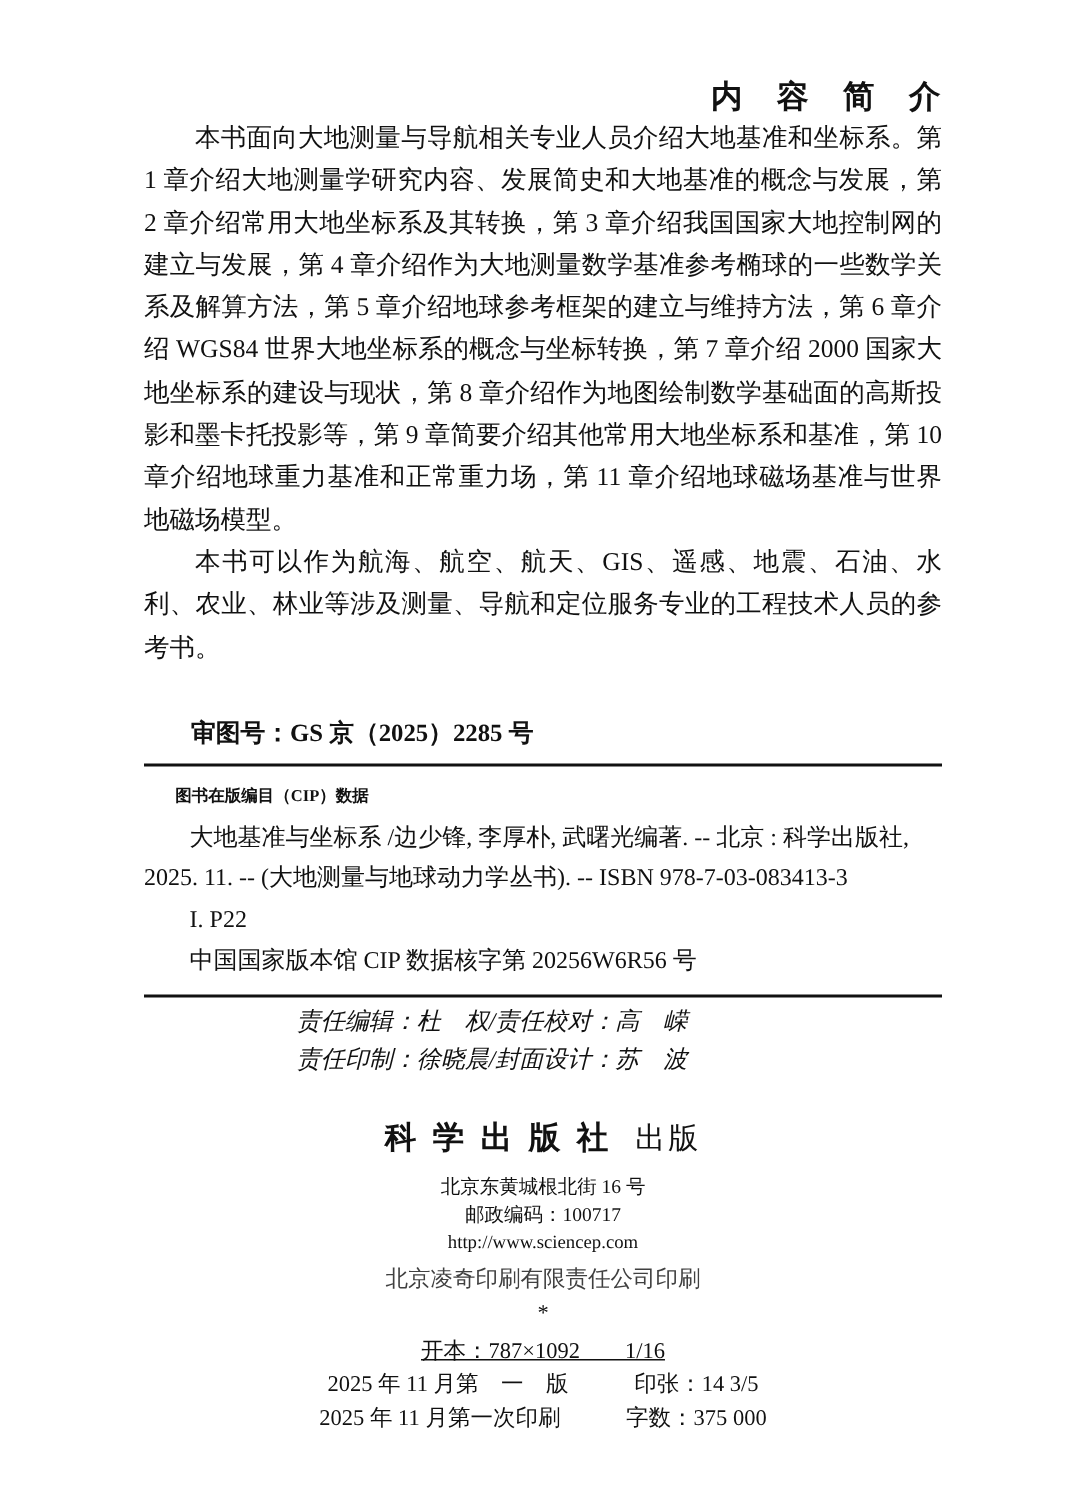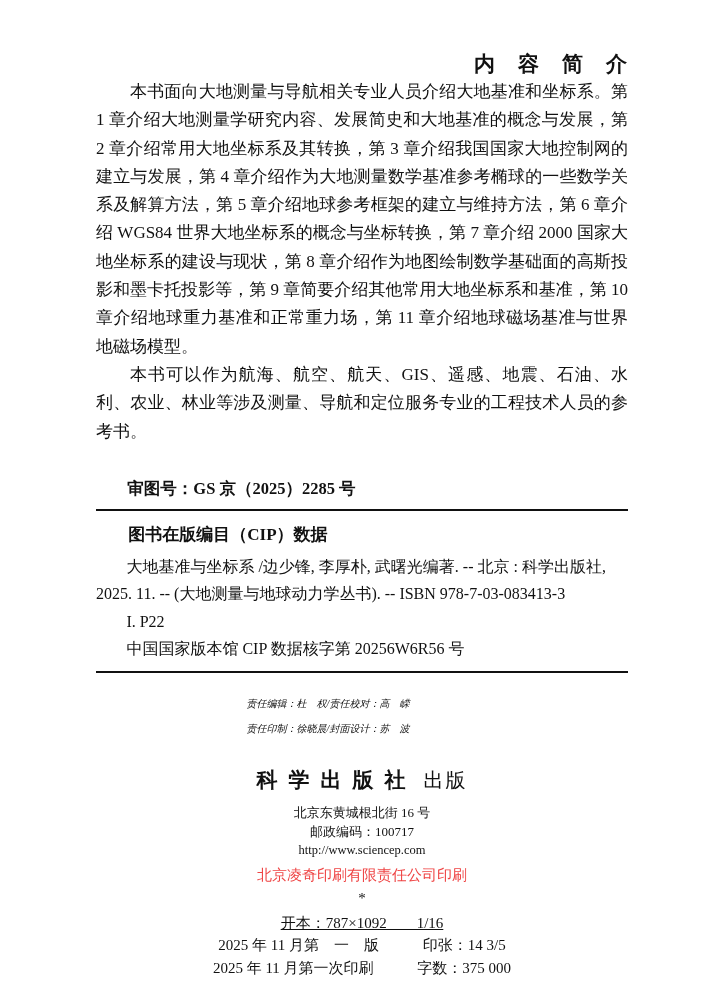--- a/index.html
+++ b/index.html
@@ -41,45 +41,45 @@
   }
   .rule {
     border: none;
     border-top: 2px solid #111111;
     margin: 9px 0 0 0;
     height: 0;
   }
   .cip-header {
     margin-top: 12px;
     padding-left: 1.9em;
-    font-size: 17px;
+    font-size: 11px;
     font-weight: bold;
   }
   .cip-block { margin-top: 7px; font-size: 16px; line-height: 27.4px; }
   .cip-line.indent { padding-left: 1.9em; }
   .staff {
-    margin-top: 19px;
-    font-size: 10px;
+    margin-top: 5px;
+    font-size: 16px;
     line-height: 24.5px;
     font-style: italic;
     text-align: center;
     transform: translateX(-34px);
   }
   .colophon { margin-top: 25px; text-align: center; }
   .publisher-line { font-size: 20px; }
   .publisher-script {
     font-weight: bold;
     letter-spacing: 11px;
     font-size: 21px;
   }
   .publisher-suffix { letter-spacing: 2px; margin-left: 2px; }
   .addr { font-size: 13px; line-height: 19px; margin-top: 9px; }
   .postcode { font-size: 13px; line-height: 19px; }
   .url { font-size: 12.5px; line-height: 18px; }
-  .printer { font-size: 15px; line-height: 21px; margin-top: 6px; color: #ef4444; }
+  .printer { font-size: 15px; line-height: 21px; margin-top: 6px; color: #404040; }
   .distribution { font-size: 15px; line-height: 22px; margin-top: 4px; }
   .star { font-size: 15px; line-height: 18px; margin-top: 3px; }
   .fmt { font-size: 15px; line-height: 22px; margin-top: 5px; text-decoration: underline; }
   .detail-row { font-size: 15px; line-height: 23px; }
   .detail-row .left { display: inline-block; }
   .detail-row .right { display: inline-block; margin-left: 40px; }
 </style>
 </head>
 <body>
 

